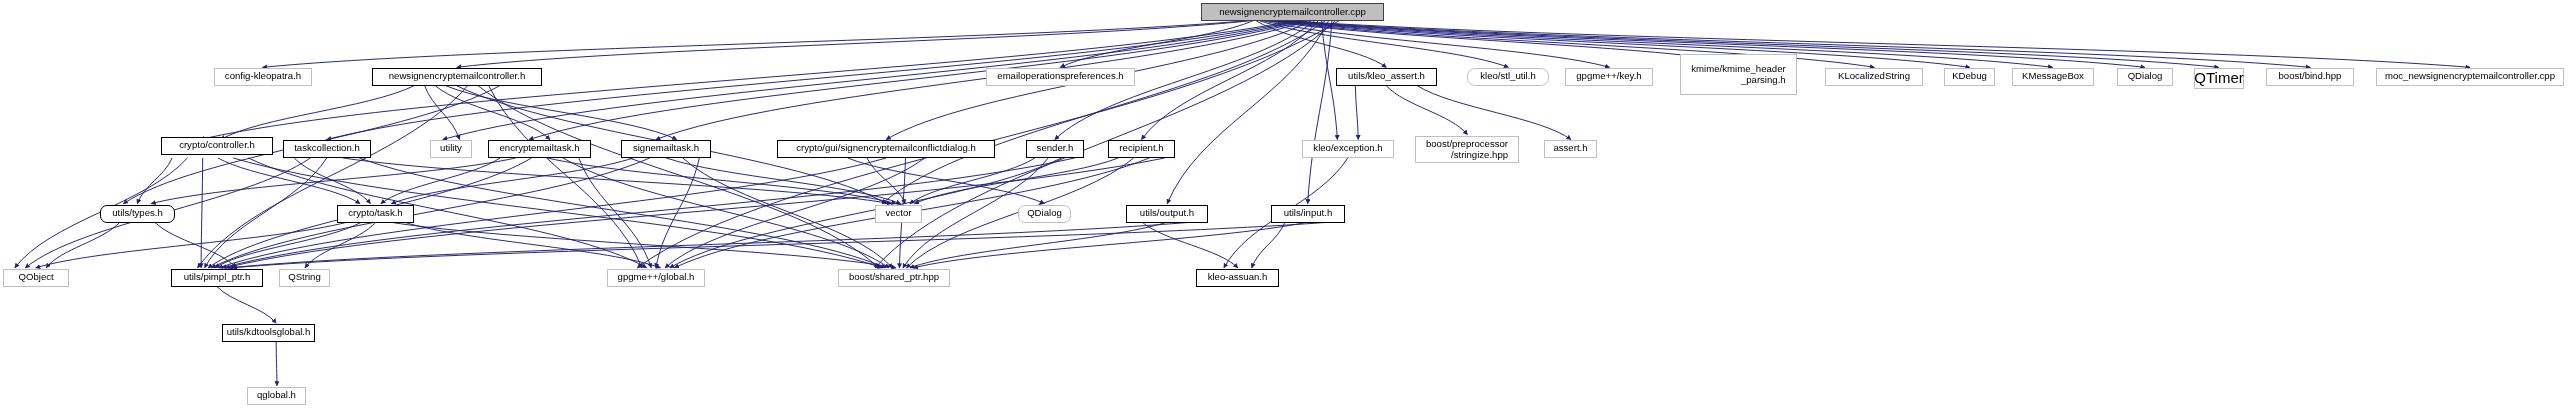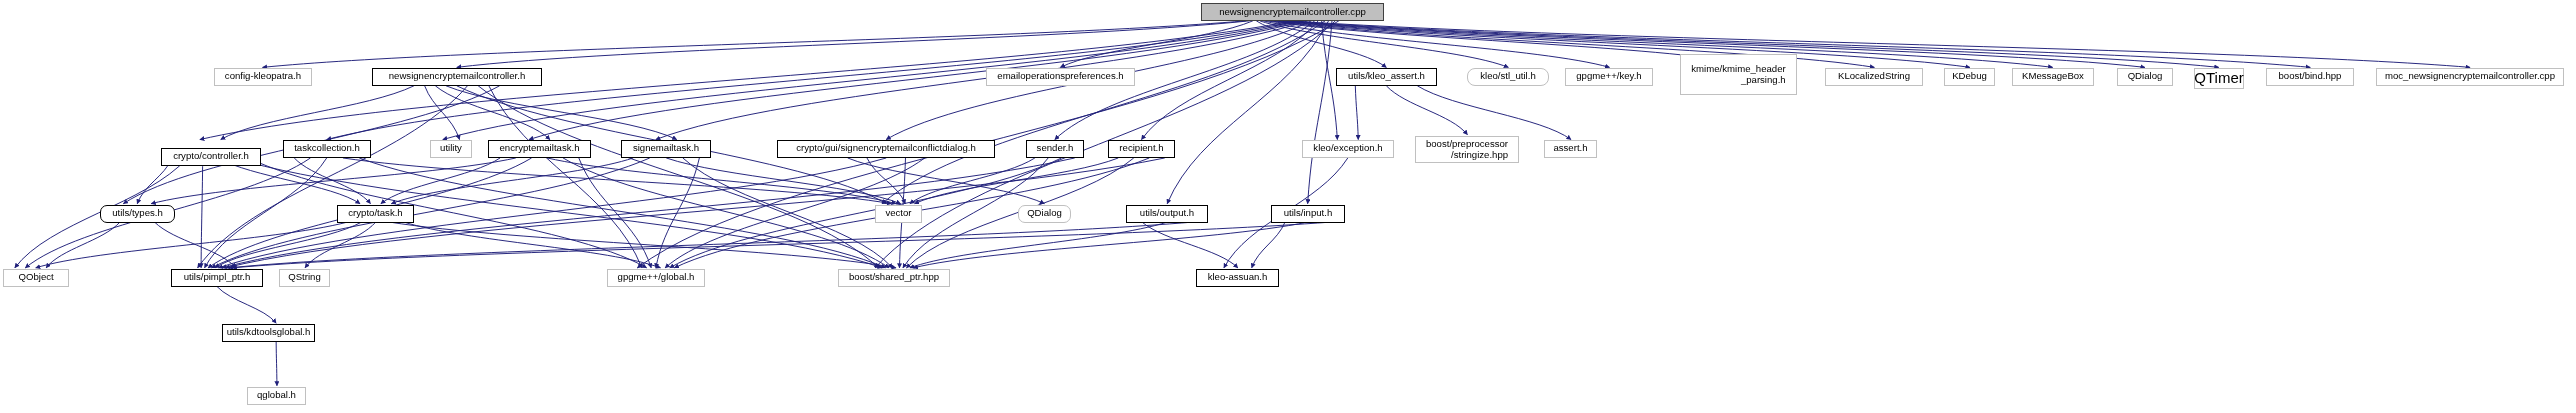--- a/index.html
+++ b/index.html
@@ -162,21 +162,21 @@
       <div class="node normal" style="left: 1565px; top: 68px; width: 88px; height: 17.7px; font-size: 9.6px;">gpgme++/key.h</div>
       <div class="node normal" style="left: 1680px; top: 54px; width: 117px; height: 41px; font-size: 9.6px;">kmime/kmime_header
 _parsing.h</div>
       <div class="node normal" style="left: 1825px; top: 68px; width: 98px; height: 17.7px; font-size: 9.6px;">KLocalizedString</div>
       <div class="node normal" style="left: 1944px; top: 68px; width: 51px; height: 17.7px; font-size: 9.6px;">KDebug</div>
       <div class="node normal" style="left: 2012px; top: 68px; width: 82px; height: 17.7px; font-size: 9.6px;">KMessageBox</div>
       <div class="node normal" style="left: 2117px; top: 68px; width: 56px; height: 17.7px; font-size: 9.6px;">QDialog</div>
       <div class="node normal" style="left: 2194px; top: 68px; width: 50px; height: 21px; font-size: 15px;">QTimer</div>
       <div class="node normal" style="left: 2266px; top: 68px; width: 88px; height: 17.7px; font-size: 9.6px;">boost/bind.hpp</div>
       <div class="node normal" style="left: 2376px; top: 68px; width: 188px; height: 17.7px; font-size: 9.6px;">moc_newsignencryptemailcontroller.cpp</div>
-      <div class="node bold" style="left: 161px; top: 148px; width: 100px; height: 17.7px; font-size: 9.6px;">crypto/controller.h</div>
+      <div class="node bold" style="left: 161px; top: 137px; width: 112px; height: 17.7px; font-size: 9.6px;">crypto/controller.h</div>
       <div class="node bold" style="left: 283px; top: 140px; width: 88px; height: 17.7px; font-size: 9.6px;">taskcollection.h</div>
       <div class="node normal" style="left: 430px; top: 140px; width: 42px; height: 17.7px; font-size: 9.6px;">utility</div>
       <div class="node bold" style="left: 488px; top: 140px; width: 103px; height: 17.7px; font-size: 9.6px;">encryptemailtask.h</div>
       <div class="node bold" style="left: 621px; top: 140px; width: 90px; height: 17.7px; font-size: 9.6px;">signemailtask.h</div>
       <div class="node bold" style="left: 777px; top: 140px; width: 218px; height: 17.7px; font-size: 9.6px;">crypto/gui/signencryptemailconflictdialog.h</div>
       <div class="node bold" style="left: 1026px; top: 140px; width: 58px; height: 17.7px; font-size: 9.6px;">sender.h</div>
       <div class="node bold" style="left: 1108px; top: 140px; width: 67px; height: 17.7px; font-size: 9.6px;">recipient.h</div>
       <div class="node normal" style="left: 1302px; top: 140px; width: 92px; height: 17.7px; font-size: 9.6px;">kleo/exception.h</div>
       <div class="node normal" style="left: 1415px; top: 136px; width: 104px; height: 27px; font-size: 9.6px;">boost/preprocessor
 /stringize.hpp</div>

